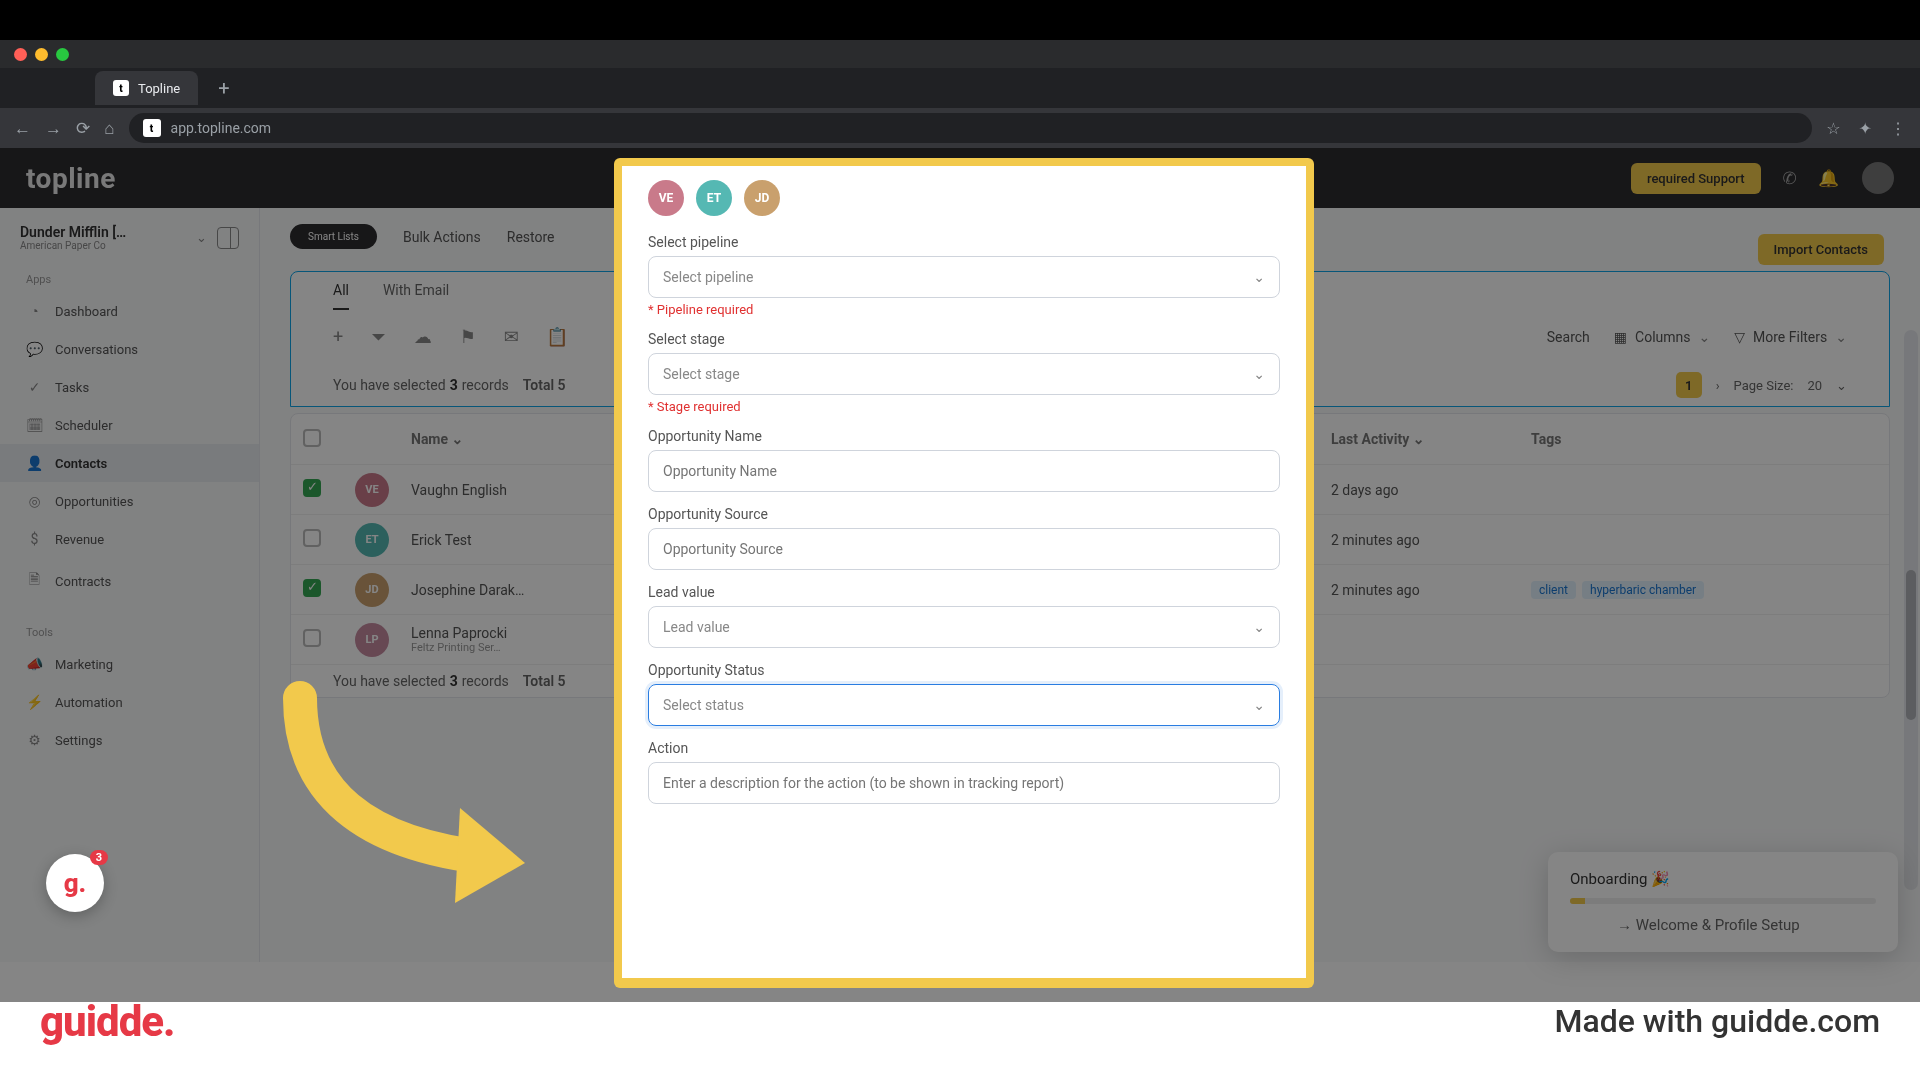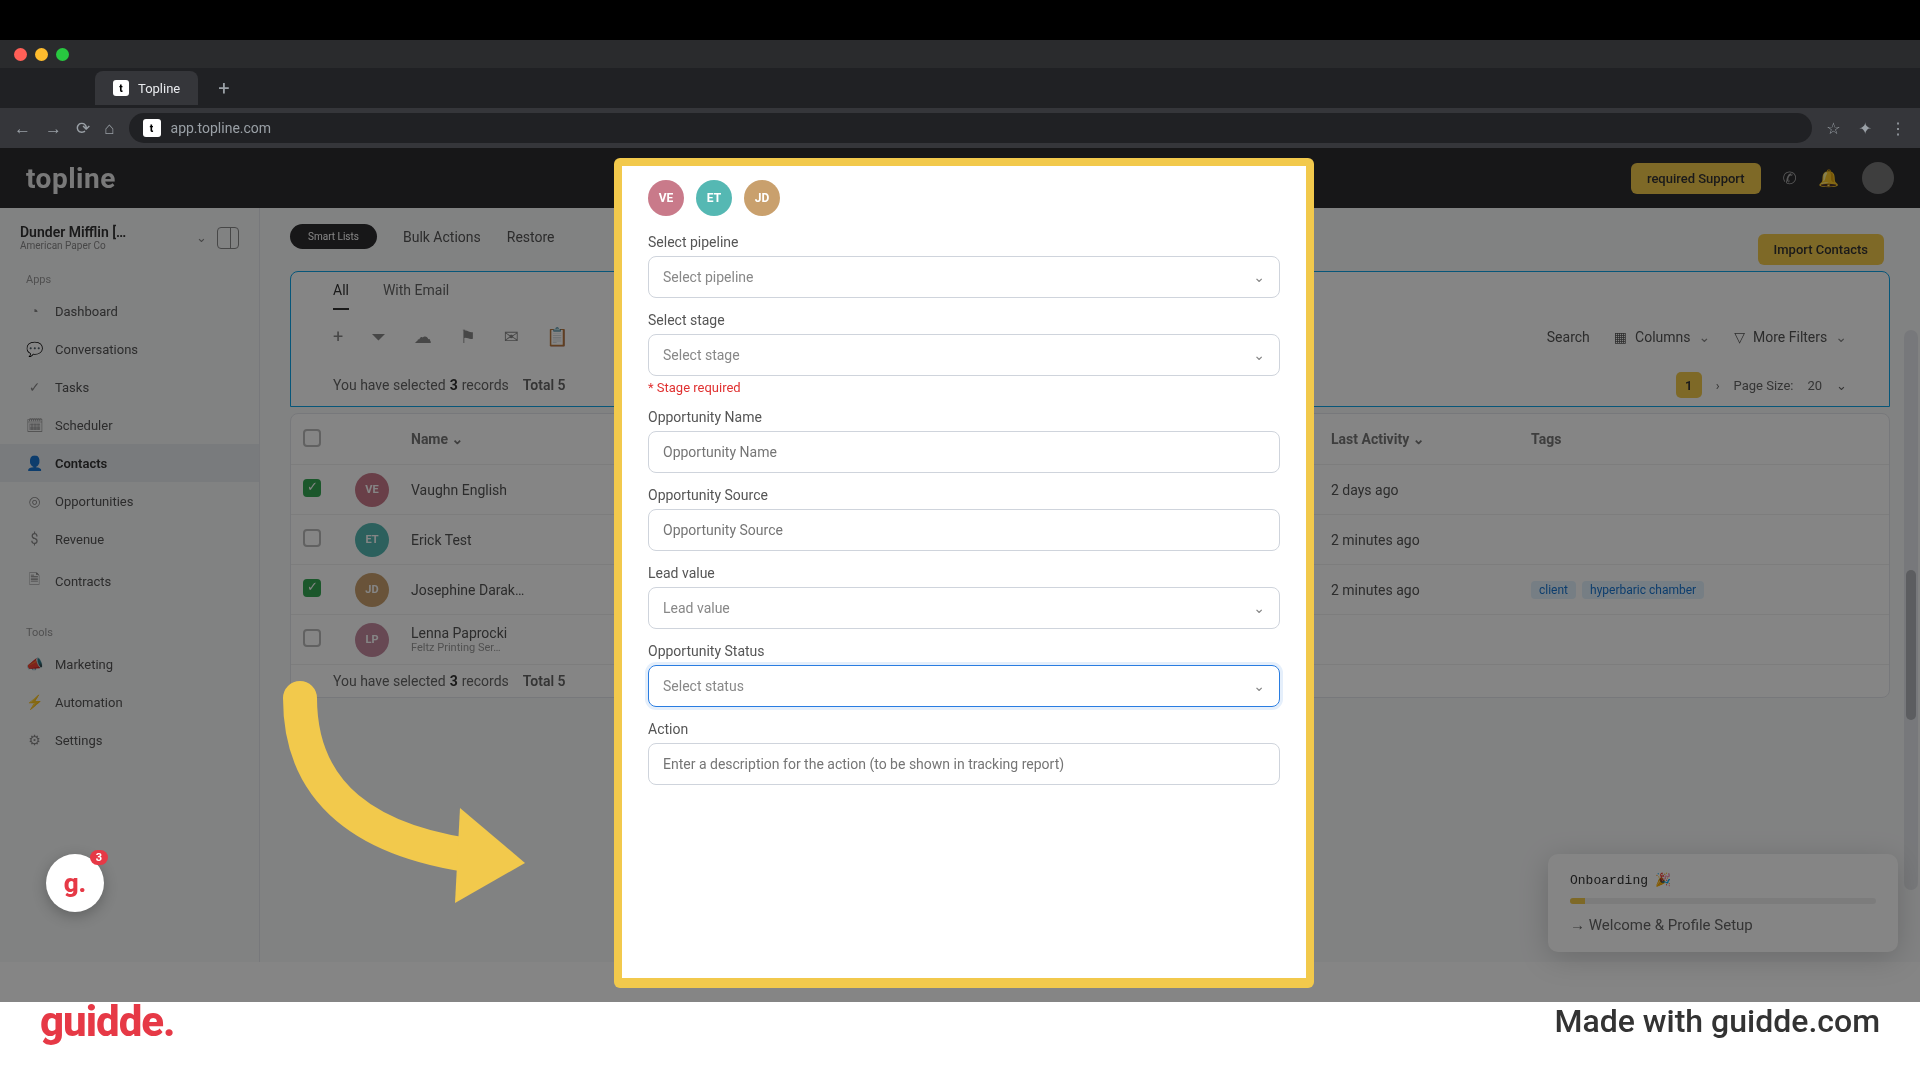--- a/index.html
+++ b/index.html
@@ -75,24 +75,24 @@
   .tr { display:grid; grid-template-columns:52px 56px 260px 260px 400px 200px 260px; align-items:center; min-height:50px; border-top:1px solid #f0f0f0; padding:0 12px; color:#555; }
   .tr.hd { color:#777; font-weight:700; border-top:none; }
   .chk { width:18px; height:18px; border:2px solid #bbb; border-radius:4px; display:inline-block; }
   .chk.on { background:#34a853; border-color:#34a853; position:relative; }
   .chk.on:after { content:"✓"; color:#fff; position:absolute; left:2px; top:-2px; font-size:13px; }
   .ava { width:34px; height:34px; border-radius:50%; display:flex; align-items:center; justify-content:center; font-size:11px; font-weight:700; color:#fff; }
   .tag { display:inline-block; background:#e3f2fd; color:#1976d2; border-radius:4px; padding:2px 8px; font-size:12px; margin-right:6px; }
 
   
   .ob-card { position:absolute; right:22px; bottom:50px; width:350px; background:#fff; border-radius:10px; box-shadow:0 6px 30px rgba(0,0,0,.18); padding:18px 22px; z-index:4; }
-  .ob-title { font-size:13px; color:#333; margin-bottom:10px;font-family:Liberation Mono, monospace; }
+  .ob-title { font-size:15px; color:#333; margin-bottom:10px; }
   .ob-bar { height:6px; background:#eee; border-radius:4px; overflow:hidden; margin-bottom:12px; }
   .ob-bar div { width:5%; height:100%; background:#f2c94c; }
-  .ob-step { font-size:15px; color:#666; }
+  .ob-step { font-size:15px; color:#666;margin-left:47px; }
 
   
   .scroll-vert { position:absolute; right:2px; top:122px; width:14px; height:560px; background:#e5e7eb; border-radius:7px; }
   .scroll-vert div { position:absolute; left:2px; top:240px; width:10px; height:150px; background:#b0b3b8; border-radius:5px; }
 
   
   .g-bubble { position:absolute; left:46px; bottom:90px; width:58px; height:58px; border-radius:50%; background:#fff; box-shadow:0 4px 14px rgba(0,0,0,.25); display:flex; align-items:center; justify-content:center; z-index:6; }
   .g-bubble span { color:#e63946; font-weight:800; font-size:26px; }
   .g-badge { position:absolute; top:-4px; right:-4px; }
 
@@ -366,20 +366,21 @@
           <div class="m-av et">ET</div>
           <div class="m-av jd">JD</div>
         </div>
 
         <div class="fld">
           <label class="lbl">Select pipeline</label>
           <div class="sel">
               <span>Select pipeline</span>
               <span class="chev-dn">⌄</span>
             </div>
+          <div class="err">* Pipeline required</div>
         </div>
 
         <div class="fld">
           <label class="lbl">Select stage</label>
           <div class="sel">
               <span>Select stage</span>
               <span class="chev-dn">⌄</span>
             </div>
           <div class="err">* Stage required</div>
         </div>

